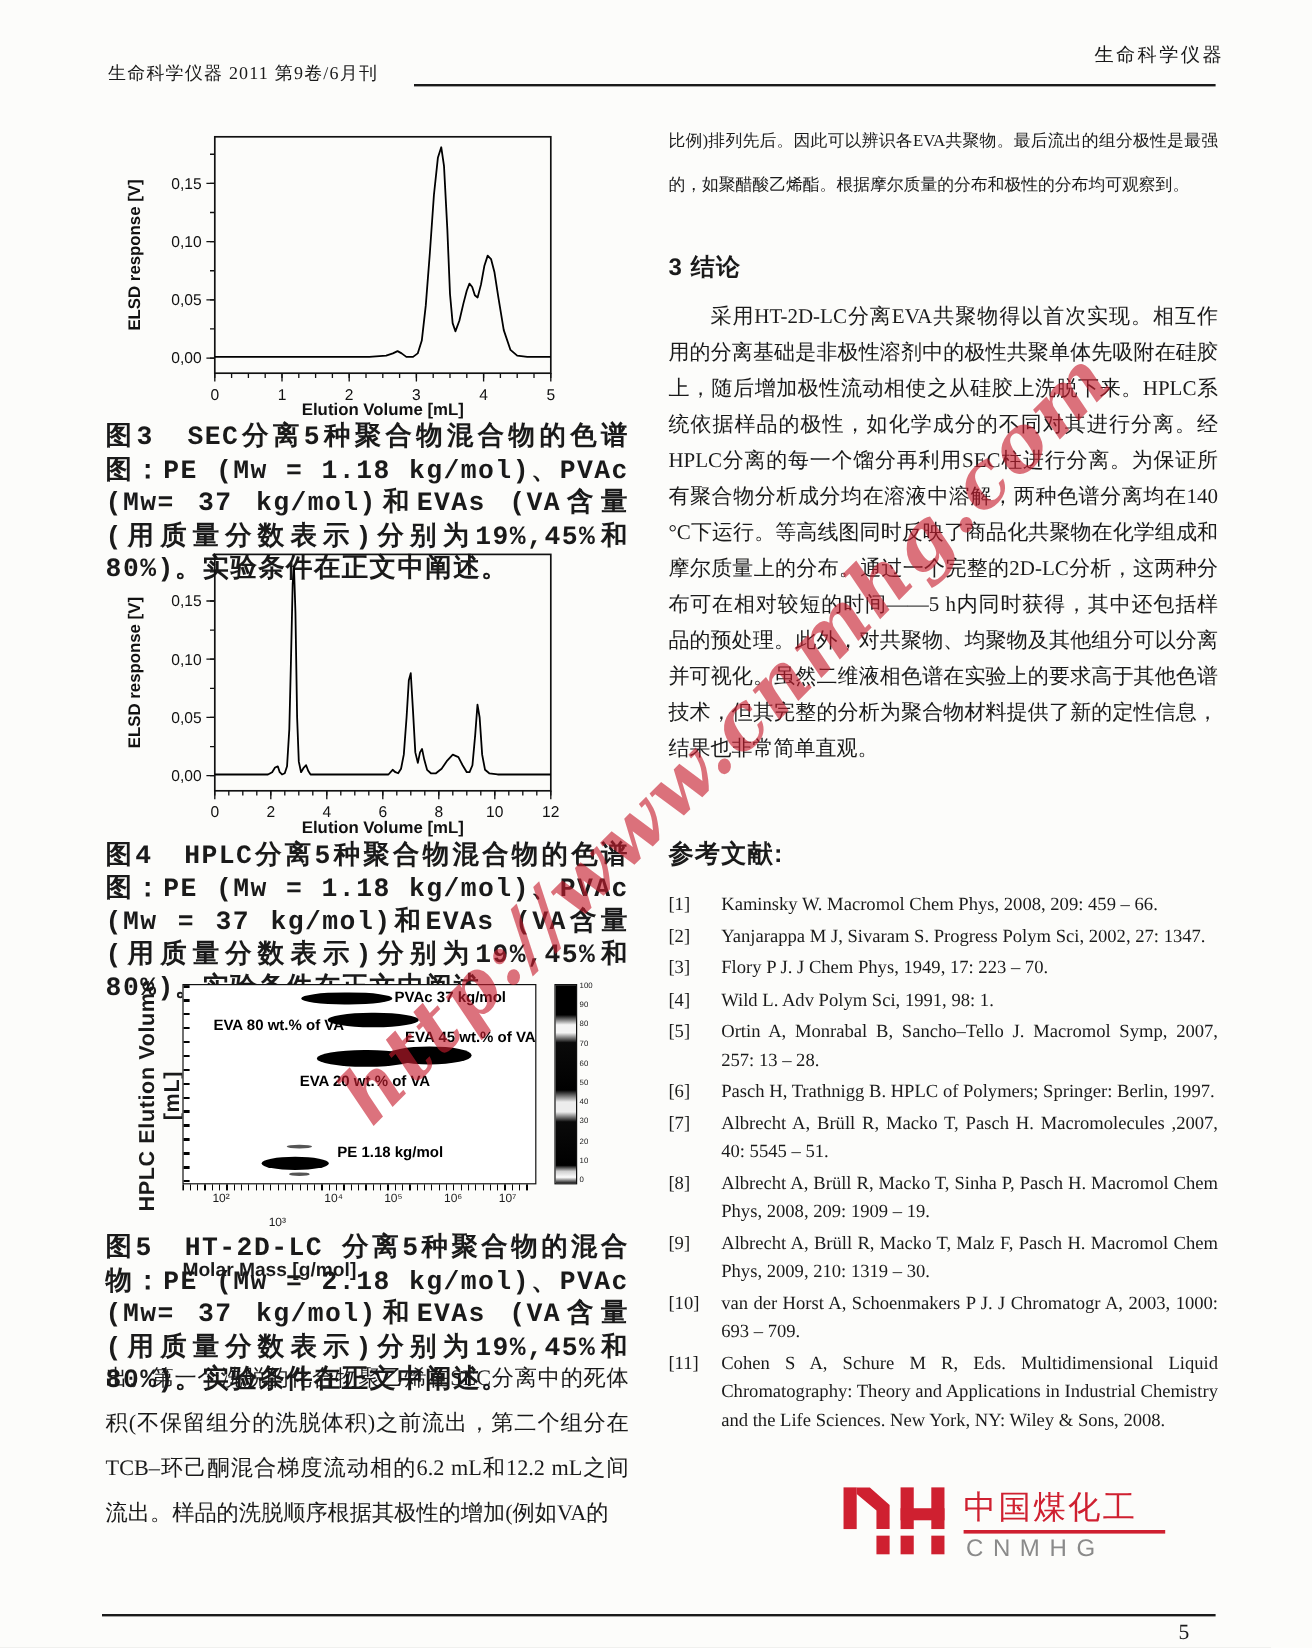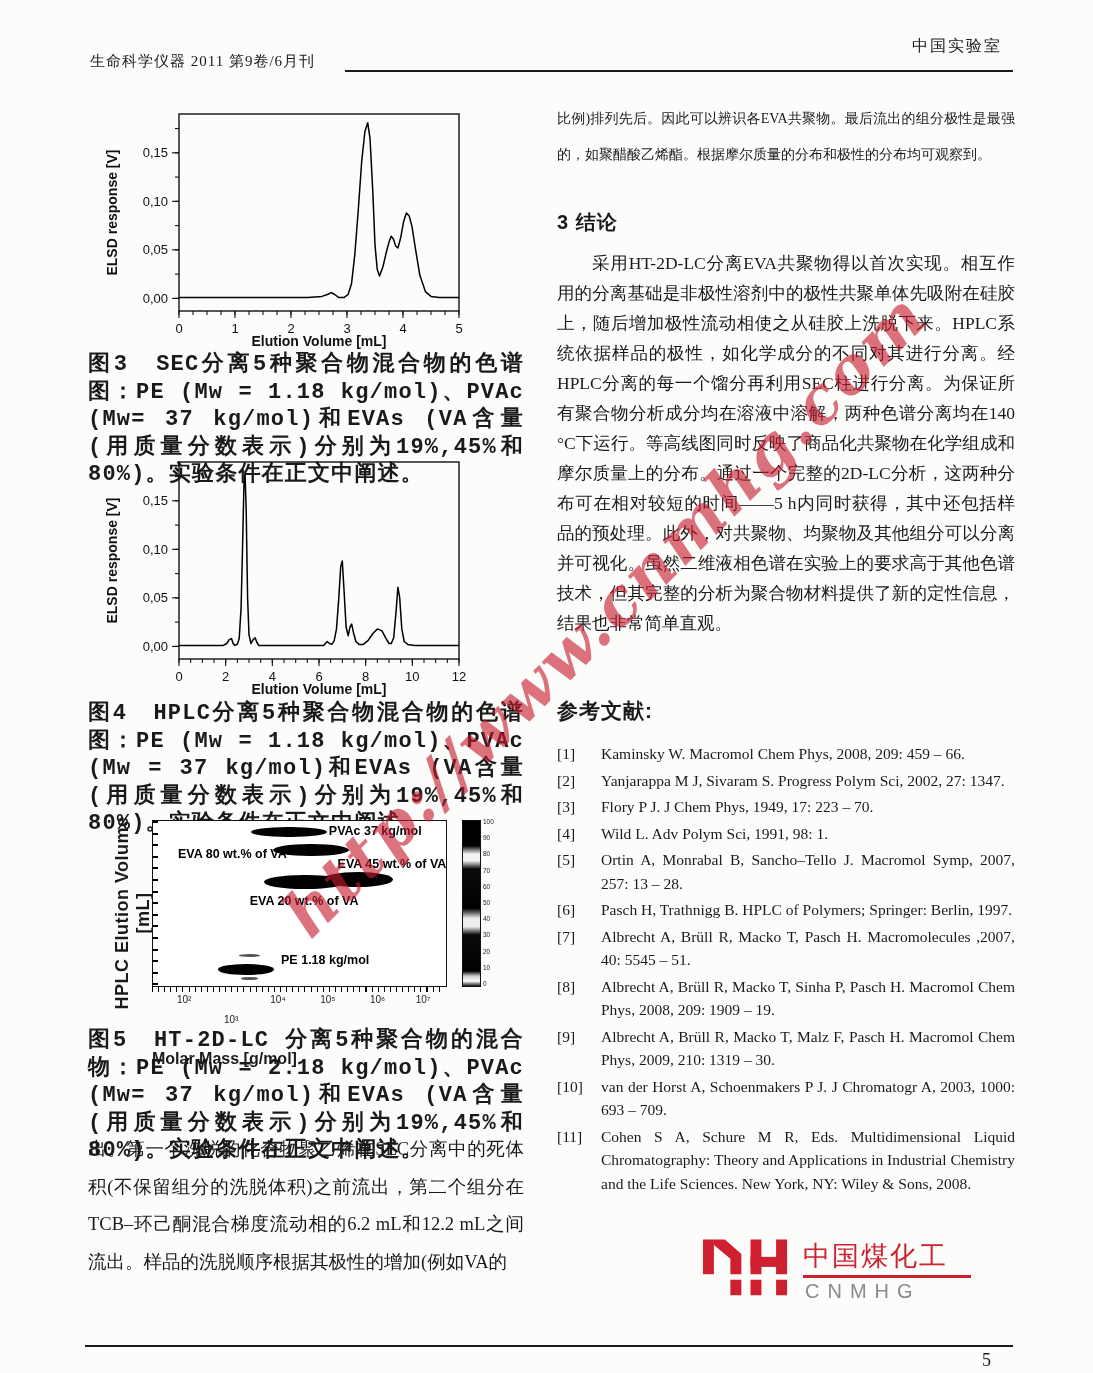--- a/index.html
+++ b/index.html
@@ -64,21 +64,21 @@
   
   .ftr-line{left:85px;top:1345px;width:928px;height:2px;background:#1a1a1a;}
   .page-num{left:982px;top:1350px;font-size:18px;}
 </style>
 </head>
 <body>
 
 <div id="page">
 
   <div class="abs hdr-left">生命科学仪器  2011 第9卷/6月刊</div>
-  <div class="abs hdr-right">中国实验室</div>
+  <div class="abs hdr-right">生命科学仪器</div>
   <div class="abs hdr-line"></div>
 
   <div class="abs chart" style="top:102px;"><svg viewBox="0 0 415 250" width="415" height="250">
         <rect x="86" y="12" width="280" height="197" class="frame"></rect>
         <line x1="86" y1="209" x2="86" y2="216" class="tk"></line>
         <text x="86" y="231" class="tl" text-anchor="middle">0</text>
         <line x1="142" y1="209" x2="142" y2="216" class="tk"></line>
         <text x="142" y="231" class="tl" text-anchor="middle">1</text>
         <line x1="198" y1="209" x2="198" y2="216" class="tk"></line>
         <text x="198" y="231" class="tl" text-anchor="middle">2</text>

